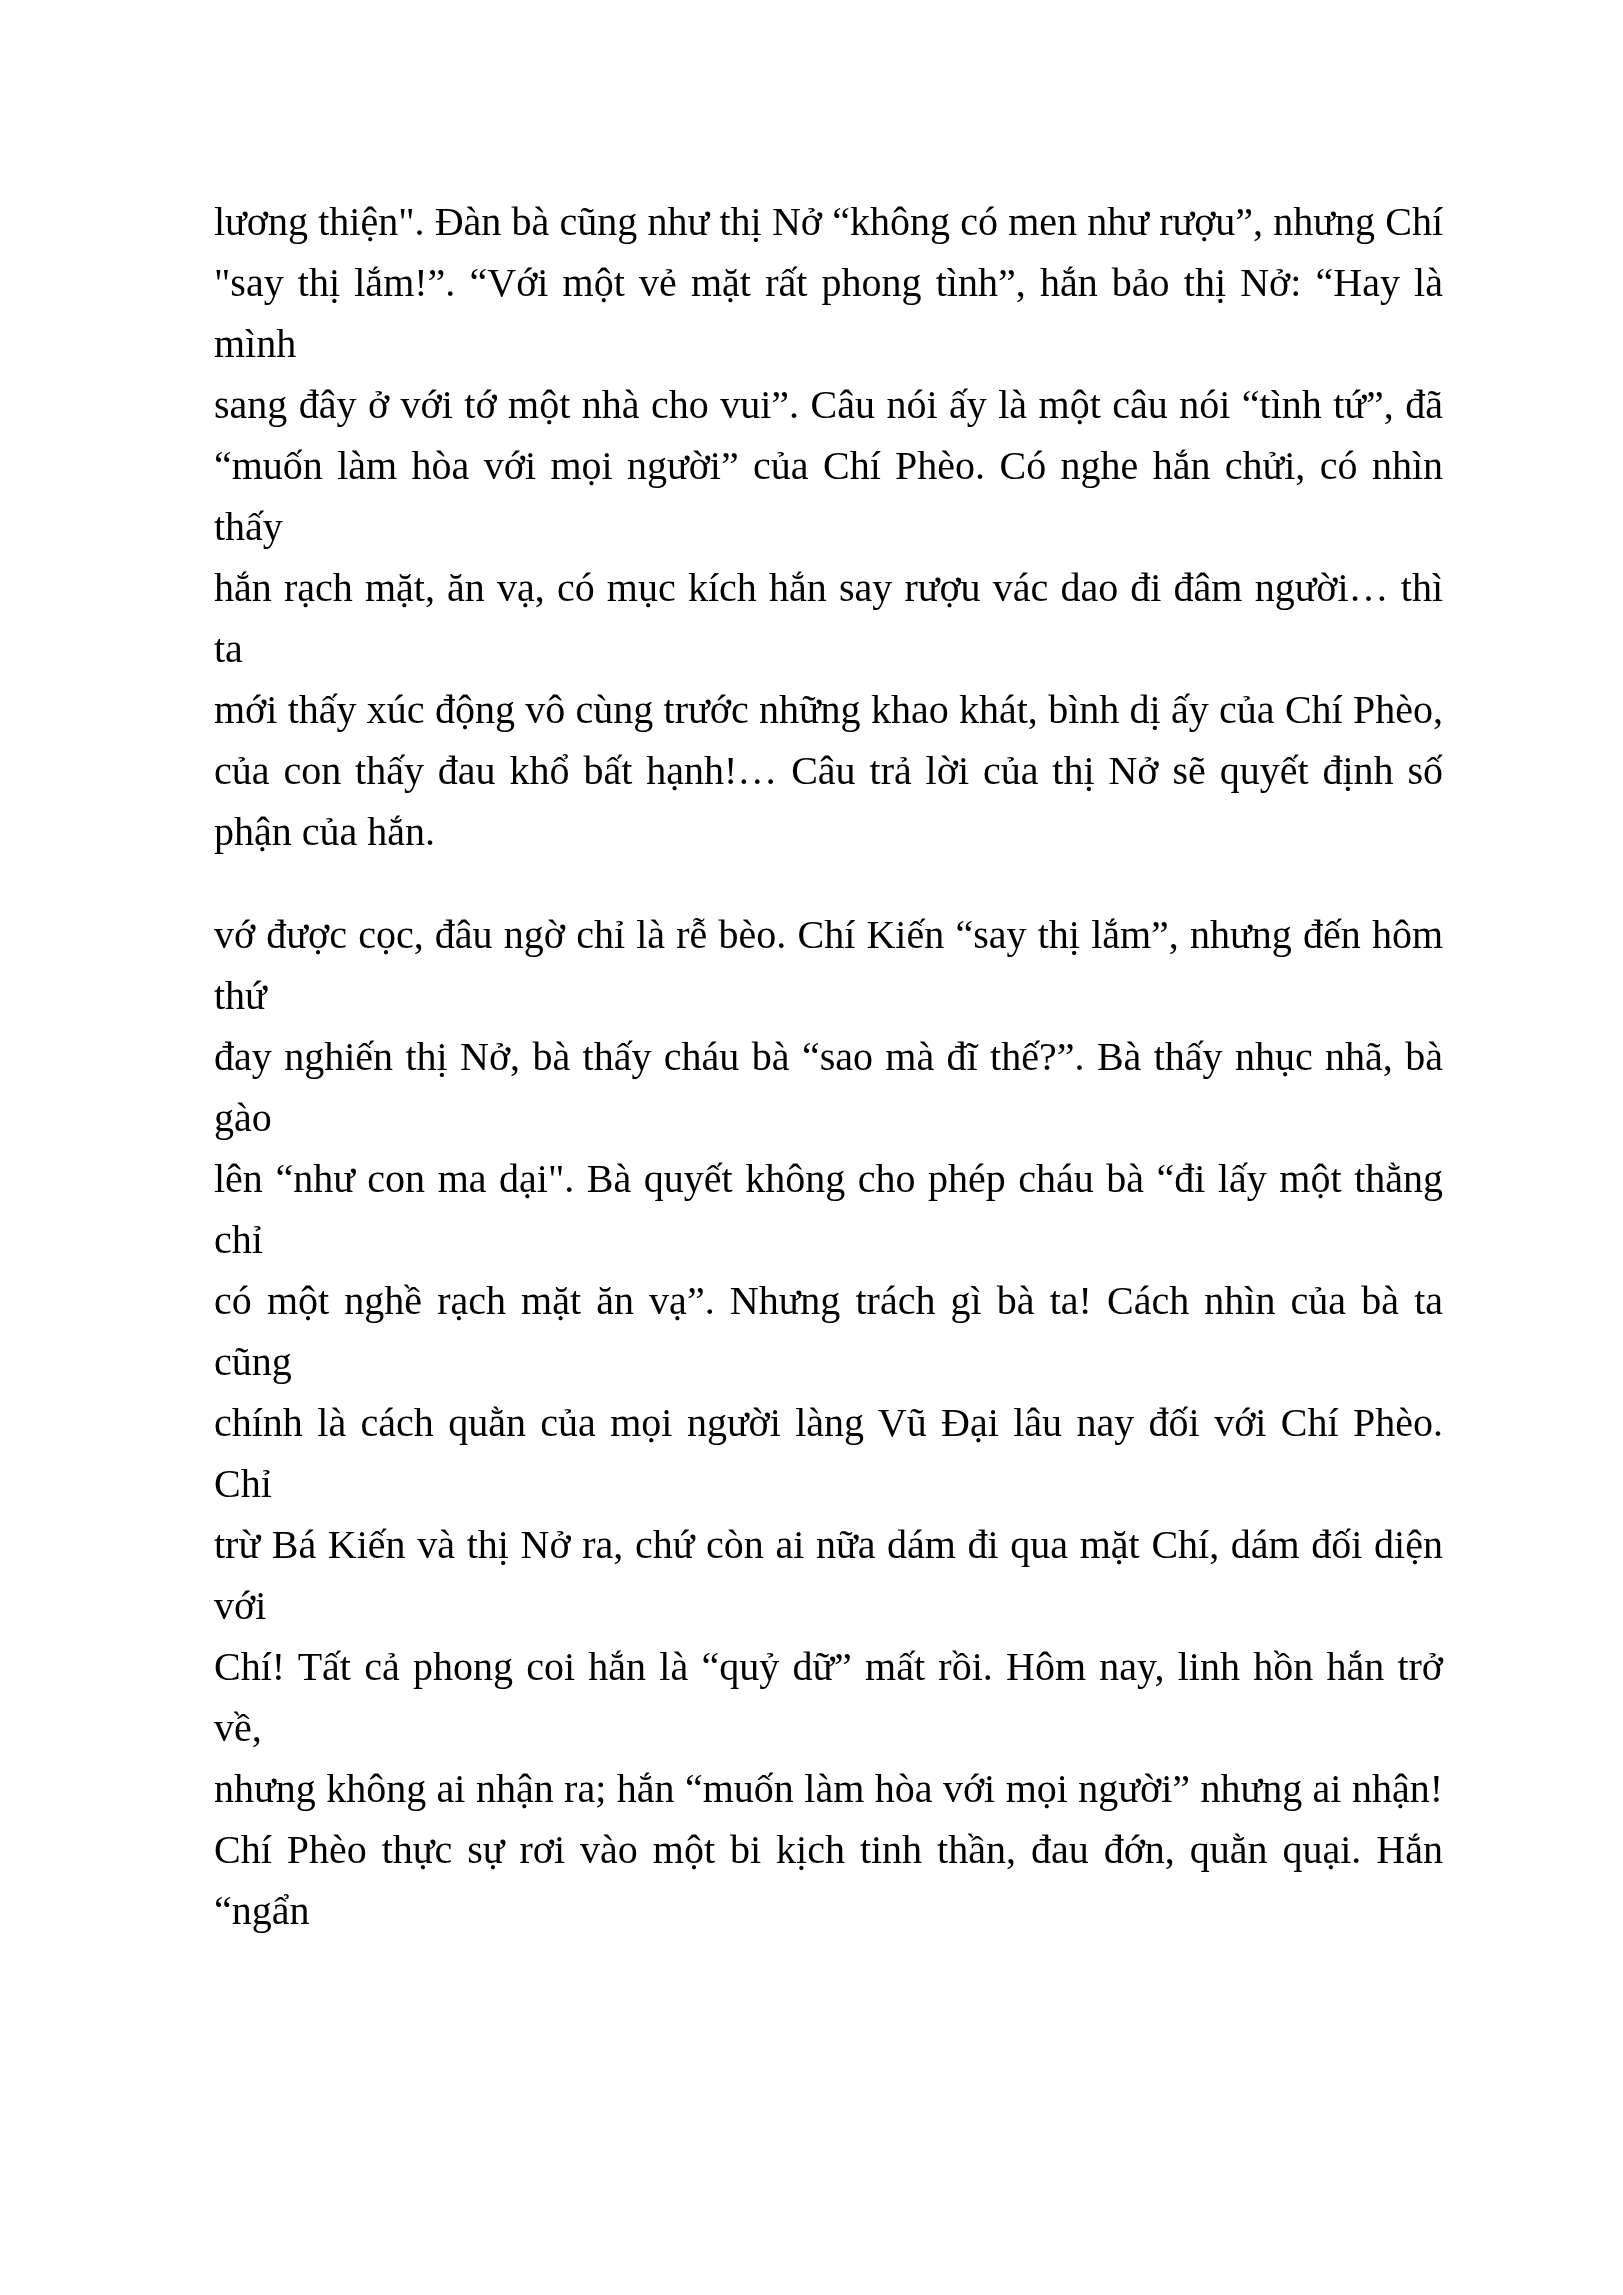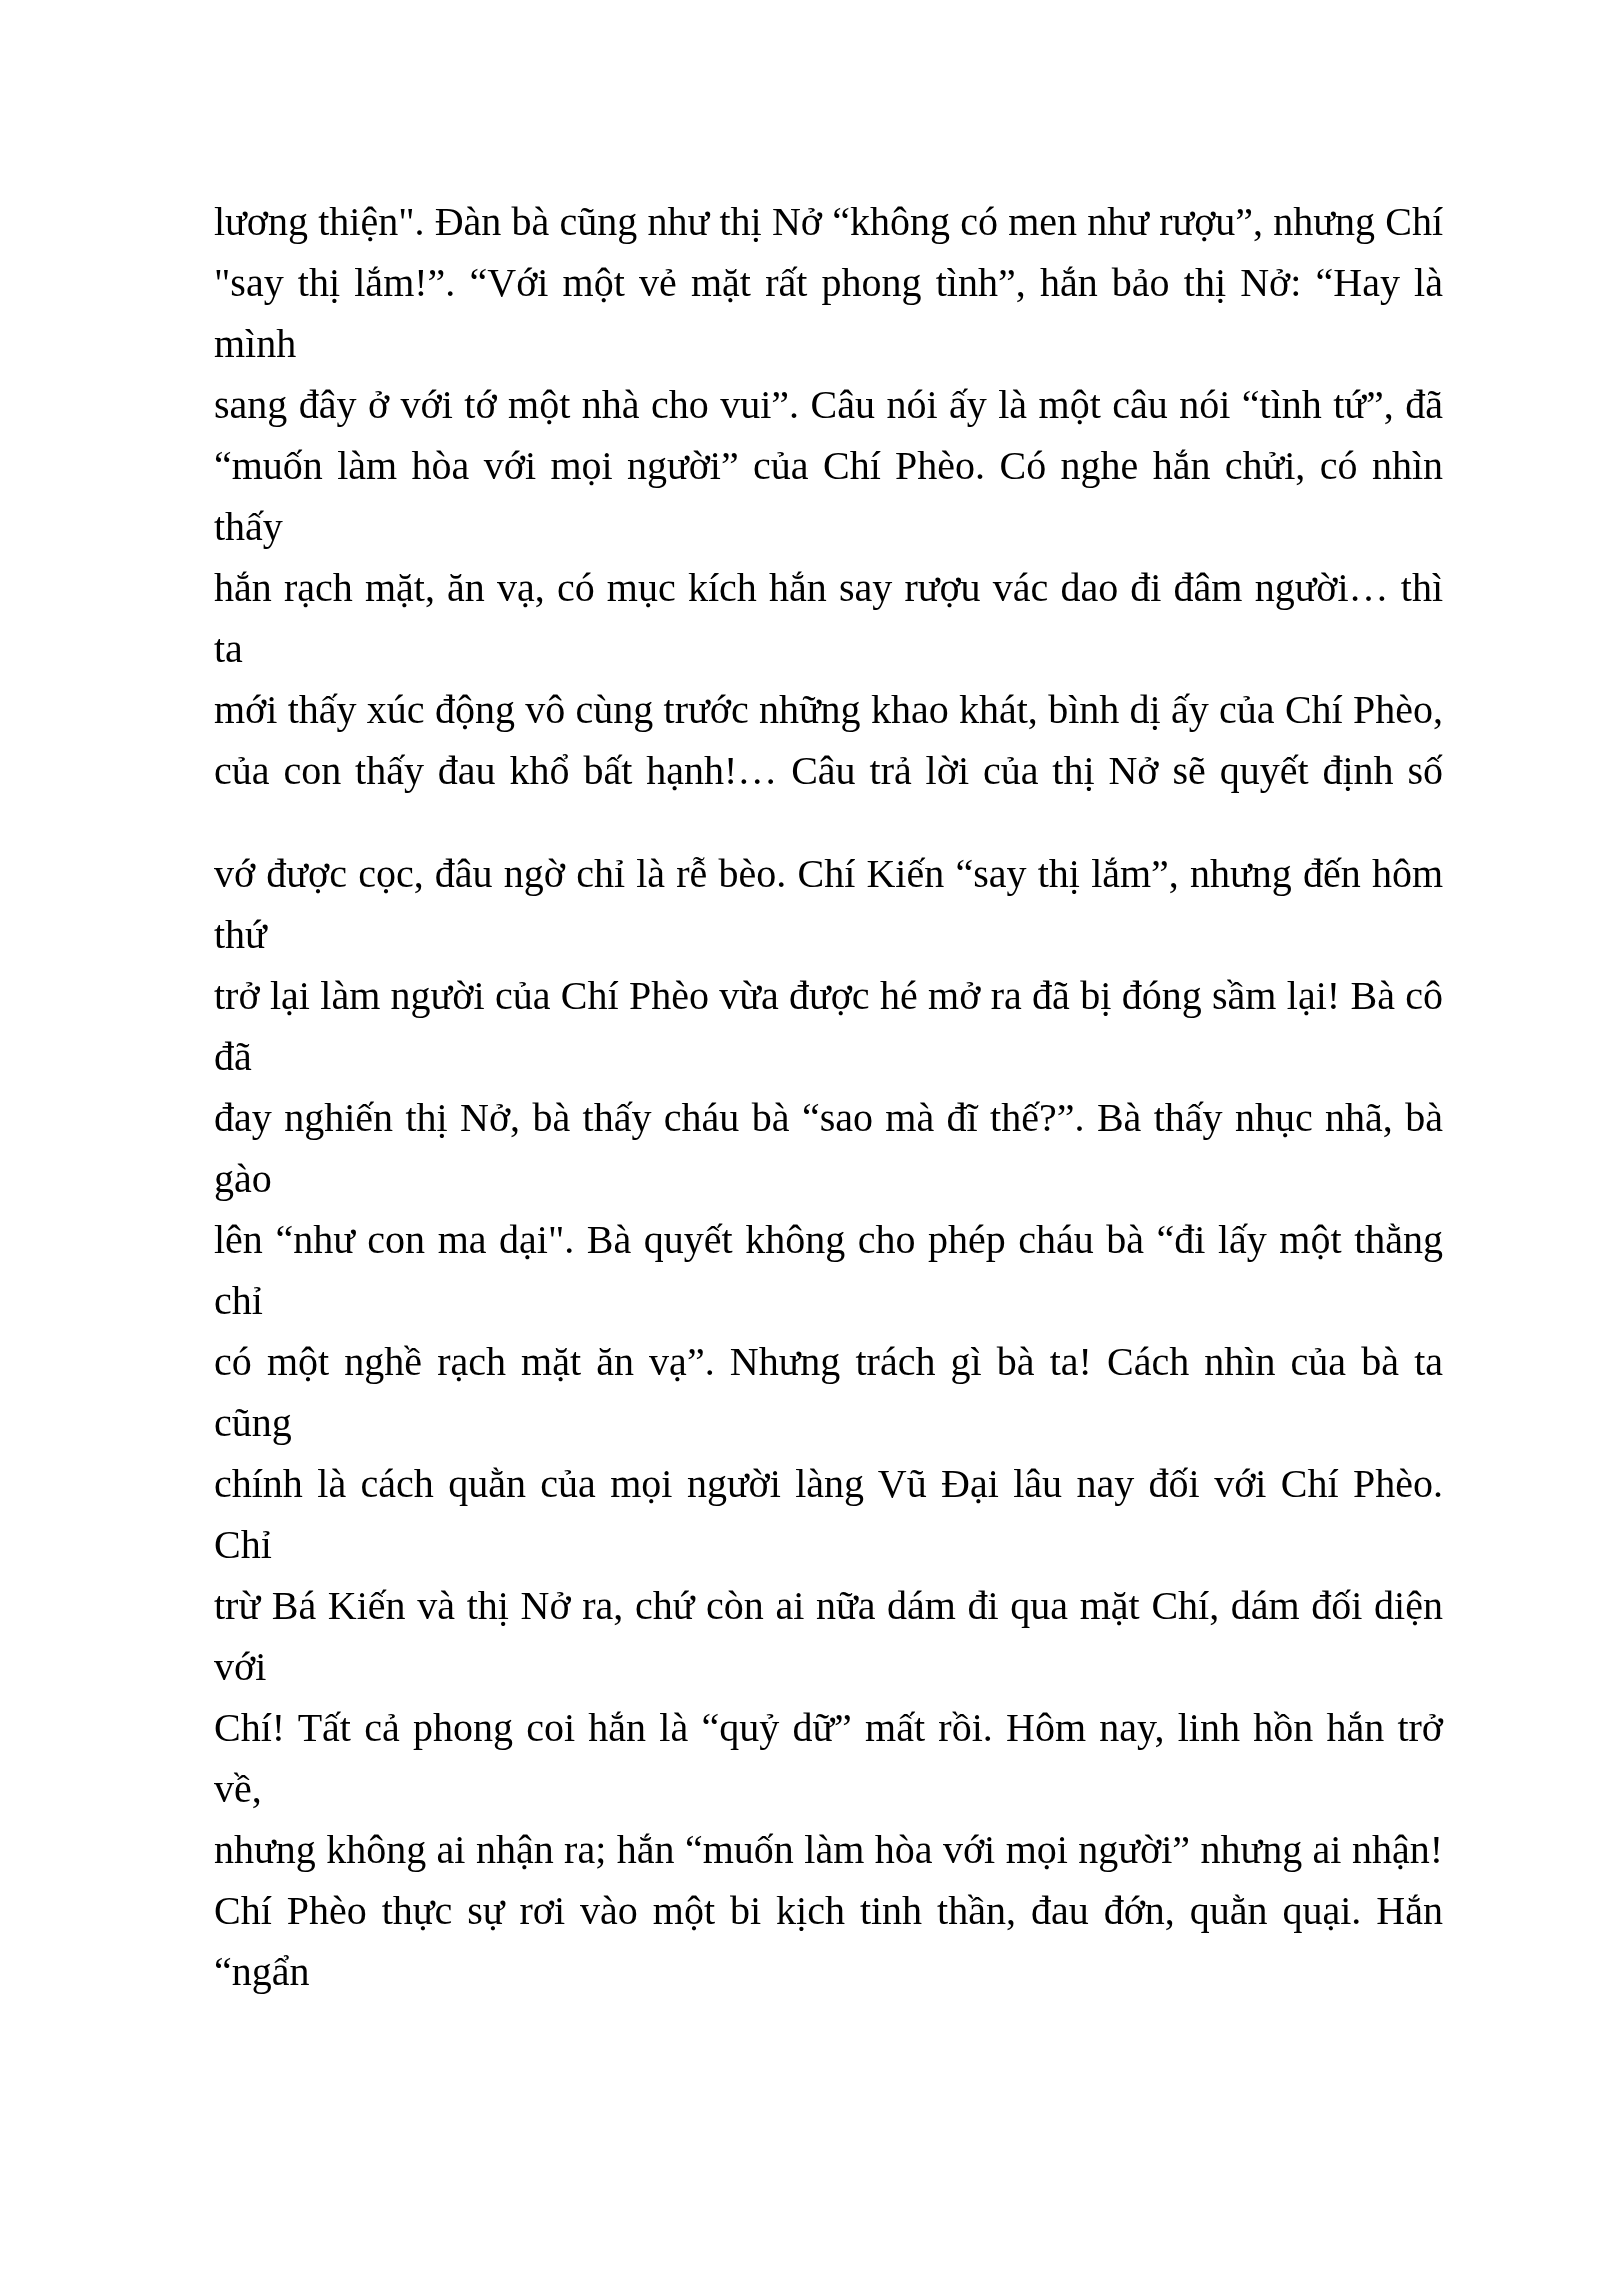--- a/index.html
+++ b/index.html
@@ -47,25 +47,25 @@
   <div class="text-block">
 
     <div class="paragraph">
       <div class="line">lương thiện". Đàn bà cũng như thị Nở “không có men như rượu”, nhưng Chí</div>
       <div class="line">"say thị lắm!”. “Với một vẻ mặt rất phong tình”, hắn bảo thị Nở: “Hay là mình</div>
       <div class="line">sang đây ở với tớ một nhà cho vui”. Câu nói ấy là một câu nói “tình tứ”, đã</div>
       <div class="line">“muốn làm hòa với mọi người” của Chí Phèo. Có nghe hắn chửi, có nhìn thấy</div>
       <div class="line">hắn rạch mặt, ăn vạ, có mục kích hắn say rượu vác dao đi đâm người… thì ta</div>
       <div class="line">mới thấy xúc động vô cùng trước những khao khát, bình dị ấy của Chí Phèo,</div>
       <div class="line">của con thấy đau khổ bất hạnh!… Câu trả lời của thị Nở sẽ quyết định số</div>
+      <div class="line para-end">phận của hắn.</div>
     </div>
 
     <div class="paragraph">
       <div class="line">vớ được cọc, đâu ngờ chỉ là rễ bèo. Chí Kiến “say thị lắm”, nhưng đến hôm thứ</div>
-      <div class="line">trở lại làm người của Chí Phèo vừa được hé mở ra đã bị đóng sầm lại! Bà cô đã</div>
       <div class="line">đay nghiến thị Nở, bà thấy cháu bà “sao mà đĩ thế?”. Bà thấy nhục nhã, bà gào</div>
       <div class="line">lên “như con ma dại". Bà quyết không cho phép cháu bà “đi lấy một thằng chỉ</div>
       <div class="line">có một nghề rạch mặt ăn vạ”. Nhưng trách gì bà ta! Cách nhìn của bà ta cũng</div>
       <div class="line">chính là cách quằn của mọi người làng Vũ Đại lâu nay đối với Chí Phèo. Chỉ</div>
       <div class="line">trừ Bá Kiến và thị Nở ra, chứ còn ai nữa dám đi qua mặt Chí, dám đối diện với</div>
       <div class="line">Chí! Tất cả phong coi hắn là “quỷ dữ” mất rồi. Hôm nay, linh hồn hắn trở về,</div>
       <div class="line">nhưng không ai nhận ra; hắn “muốn làm hòa với mọi người” nhưng ai nhận!</div>
       <div class="line">Chí Phèo thực sự rơi vào một bi kịch tinh thần, đau đớn, quằn quại. Hắn “ngẩn</div>
 
     </div>

